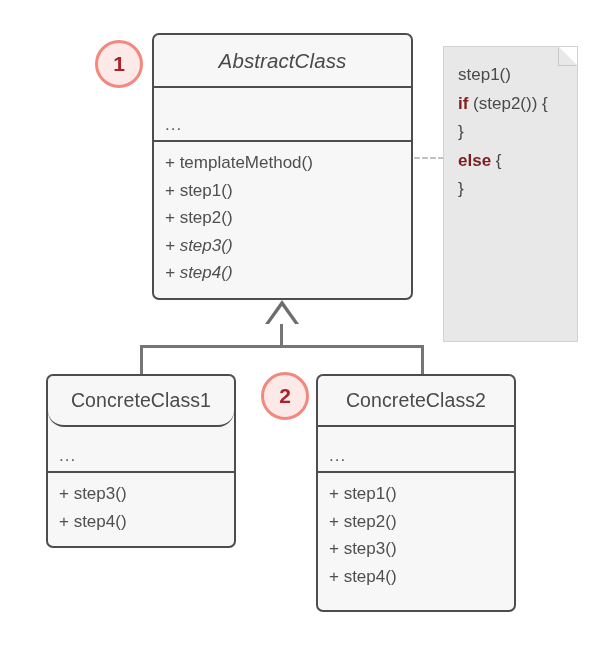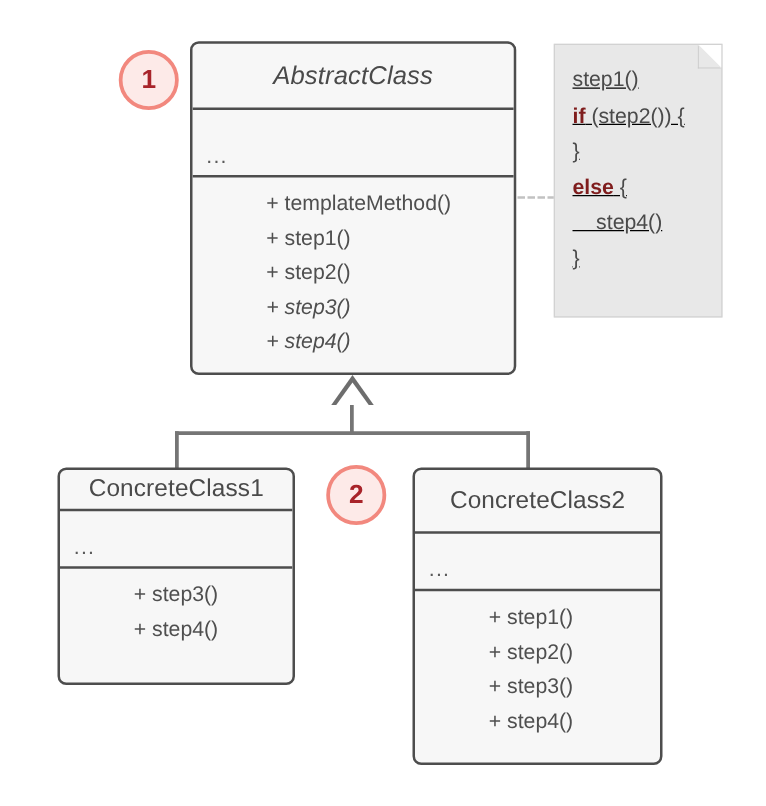--- a/index.html
+++ b/index.html
@@ -61,21 +61,20 @@
   }
   .ellipsis {
     color: #5a5a5a;
     font-size: 17px;
     line-height: 1;
     letter-spacing: 1px;
   }
 
   .ops {
     padding: 7px 0 6px 11px;
-    margin-left: 48px;
   }
   .op {
     color: #4f4f4f;
     font-size: 17px;
     line-height: 27.5px;
     white-space: nowrap;
   }
   .op.abstract-op {
     font-style: italic;
   }
@@ -185,45 +184,44 @@
     </div>
     <div class="compartment ops" style="height:155px;">
       <div class="op">+ templateMethod()</div>
       <div class="op">+ step1()</div>
       <div class="op">+ step2()</div>
       <div class="op abstract-op">+ step3()</div>
       <div class="op abstract-op">+ step4()</div>
     </div>
   </div>
 
-  <div class="note" style="left:443px; top:35px; width:135px; height:219px;text-decoration:underline;">
+  <div class="note" style="left:443px; top:46px; width:135px; height:296px;">
     <div class="note-fold"></div>
     <div class="note-fold-edge"></div>
     <div class="note-body">
       <div class="note-line"><span>step1()</span></div>
       <div class="note-line"><b>if</b><span> (step2()) {</span></div>
       <div class="note-line"><span>}</span></div>
       <div class="note-line"><b>else</b><span> {</span></div>
-      <div class="note-line"><span>    step4()</span></div>
       <div class="note-line"><span>}</span></div>
     </div>
   </div>
 
   <div class="uml-class" style="left:46px; top:374px; width:190px; height:174px;">
-    <div class="compartment divider class-title concrete" style="height:33px;">ConcreteClass1</div>
+    <div class="compartment divider class-title concrete" style="height:51px;border-radius:16px;">ConcreteClass1</div>
     <div class="compartment divider attrs" style="height:46px;">
       <span class="ellipsis">...</span>
     </div>
     <div class="compartment ops" style="height:72px;">
       <div class="op">+ step3()</div>
       <div class="op">+ step4()</div>
     </div>
   </div>
 
-  <div class="uml-class" style="left:330px; top:374px; width:200px; height:238px;">
+  <div class="uml-class" style="left:316px; top:374px; width:200px; height:238px;">
     <div class="compartment divider class-title concrete" style="height:51px;">ConcreteClass2</div>
     <div class="compartment divider attrs" style="height:46px;">
       <span class="ellipsis">...</span>
     </div>
     <div class="compartment ops" style="height:136px;">
       <div class="op">+ step1()</div>
       <div class="op">+ step2()</div>
       <div class="op">+ step3()</div>
       <div class="op">+ step4()</div>
     </div>

